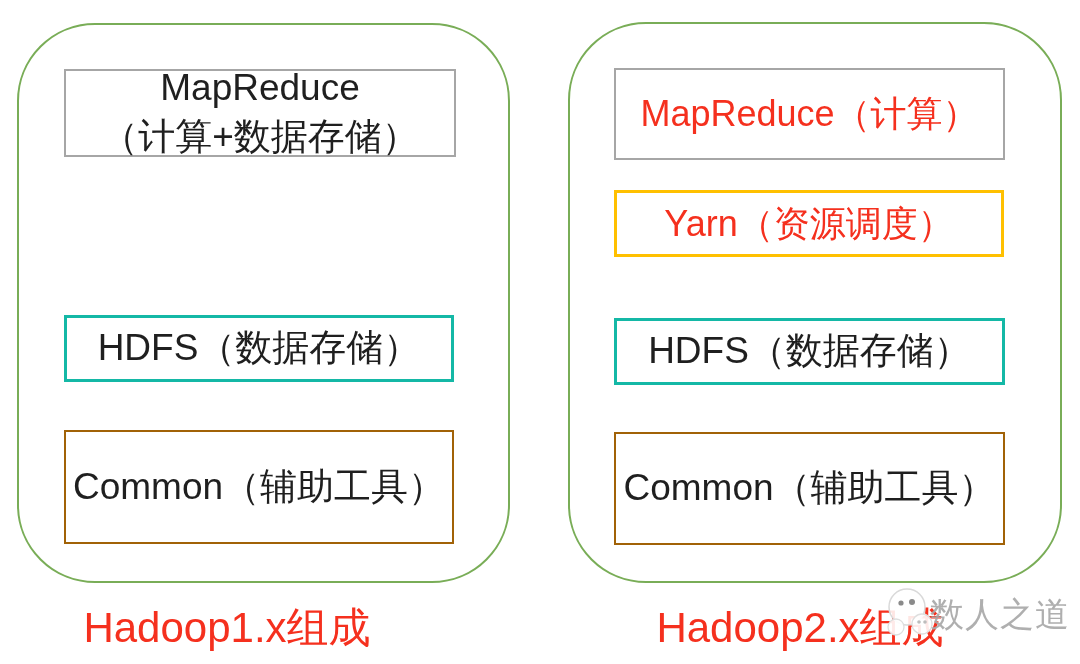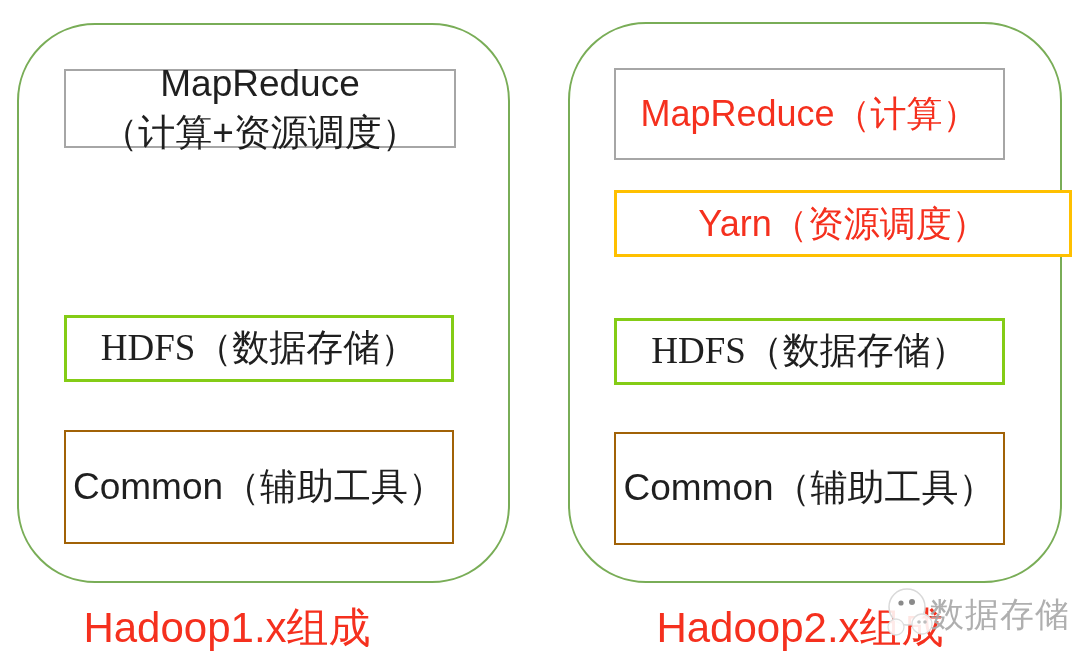--- a/index.html
+++ b/index.html
@@ -12,29 +12,29 @@
     box-sizing:border-box;
   }
   .panel-left{left:17px;top:23px;width:493px;height:560px;}
   .panel-right{left:568px;top:22px;width:494px;height:561px;}
   .box{
     position:absolute;box-sizing:border-box;background:#ffffff;
     display:flex;flex-direction:column;align-items:center;justify-content:center;
     text-align:center;font-size:37px;line-height:1.32;color:#1f1f1f;
   }
   .border-gray{border:2px solid #A6A6A6;}
-  .border-orange{border:3px solid #84cc16;font-family:Liberation Serif, serif;}
+  .border-orange{border:3px solid #14b8a6;}
   .border-yellow{border:3px solid #FFC000;}
   .border-blue{border:2px solid #a16207;}
   .text-red{color:#F5301E;}
-  .b-l-mr{left:64px;top:69px;width:392px;height:79px;}
+  .b-l-mr{left:64px;top:69px;width:392px;height:88px;}
   .b-l-hdfs{left:64px;top:315px;width:390px;height:67px;}
   .b-l-common{left:64px;top:430px;width:390px;height:114px;}
   .b-r-mr{left:614px;top:68px;width:391px;height:92px;font-size:36px;}
-  .b-r-yarn{left:614px;top:190px;width:458px;height:67px;font-size:36px;}
+  .b-r-yarn{left:614px;top:190px;width:390px;height:67px;font-size:36px;}
   .b-r-hdfs{left:614px;top:318px;width:391px;height:67px;}
   .b-r-common{left:614px;top:432px;width:391px;height:113px;}
   .caption{
     position:absolute;top:600px;font-size:42px;color:#F5301E;text-align:center;
     white-space:nowrap;
   }
   .caption-left{left:17px;width:420px;}
   .caption-right{left:568px;width:464px;}
   .watermark{
     position:absolute;left:880px;top:584px;display:flex;align-items:center;z-index:5;
@@ -46,21 +46,21 @@
 </style>
 </head>
 <body>
 
 <div class="canvas">
 
   <div class="panel panel-left"></div>
 
   <div class="box border-gray b-l-mr">
     <div>MapReduce</div>
-    <div>（计算+资源调度）</div>
+    <div>（计算+数据存储）</div>
   </div>
 
   <div class="box border-orange b-l-hdfs">
     <div>HDFS（数据存储）</div>
   </div>
 
   <div class="box border-blue b-l-common">
     <div>Common（辅助工具）</div>
   </div>
 
@@ -91,16 +91,16 @@
       <svg width="56" height="58" viewBox="0 0 56 58" xmlns="http://www.w3.org/2000/svg">
         <circle cx="27" cy="23" r="18" fill="#ffffff" fill-opacity="0.88" stroke="#d9d9d9" stroke-width="1.5"></circle>
         <circle cx="21" cy="19" r="2.6" fill="#8a8a8a"></circle>
         <circle cx="32" cy="18" r="3.0" fill="#8a8a8a"></circle>
         <circle cx="16" cy="43" r="8" fill="#ffffff" fill-opacity="0.9" stroke="#dedede" stroke-width="1.3"></circle>
         <circle cx="42" cy="40" r="10" fill="#ffffff" fill-opacity="0.9" stroke="#dedede" stroke-width="1.3"></circle>
         <circle cx="39" cy="38" r="1.8" fill="#bdbdbd"></circle>
         <circle cx="45" cy="38" r="1.8" fill="#bdbdbd"></circle>
       </svg>
     </span>
-    <span class="watermark-text">数据存储</span>
+    <span class="watermark-text">数人之道</span>
   </div>
 
 </div>
 
 </body></html>

